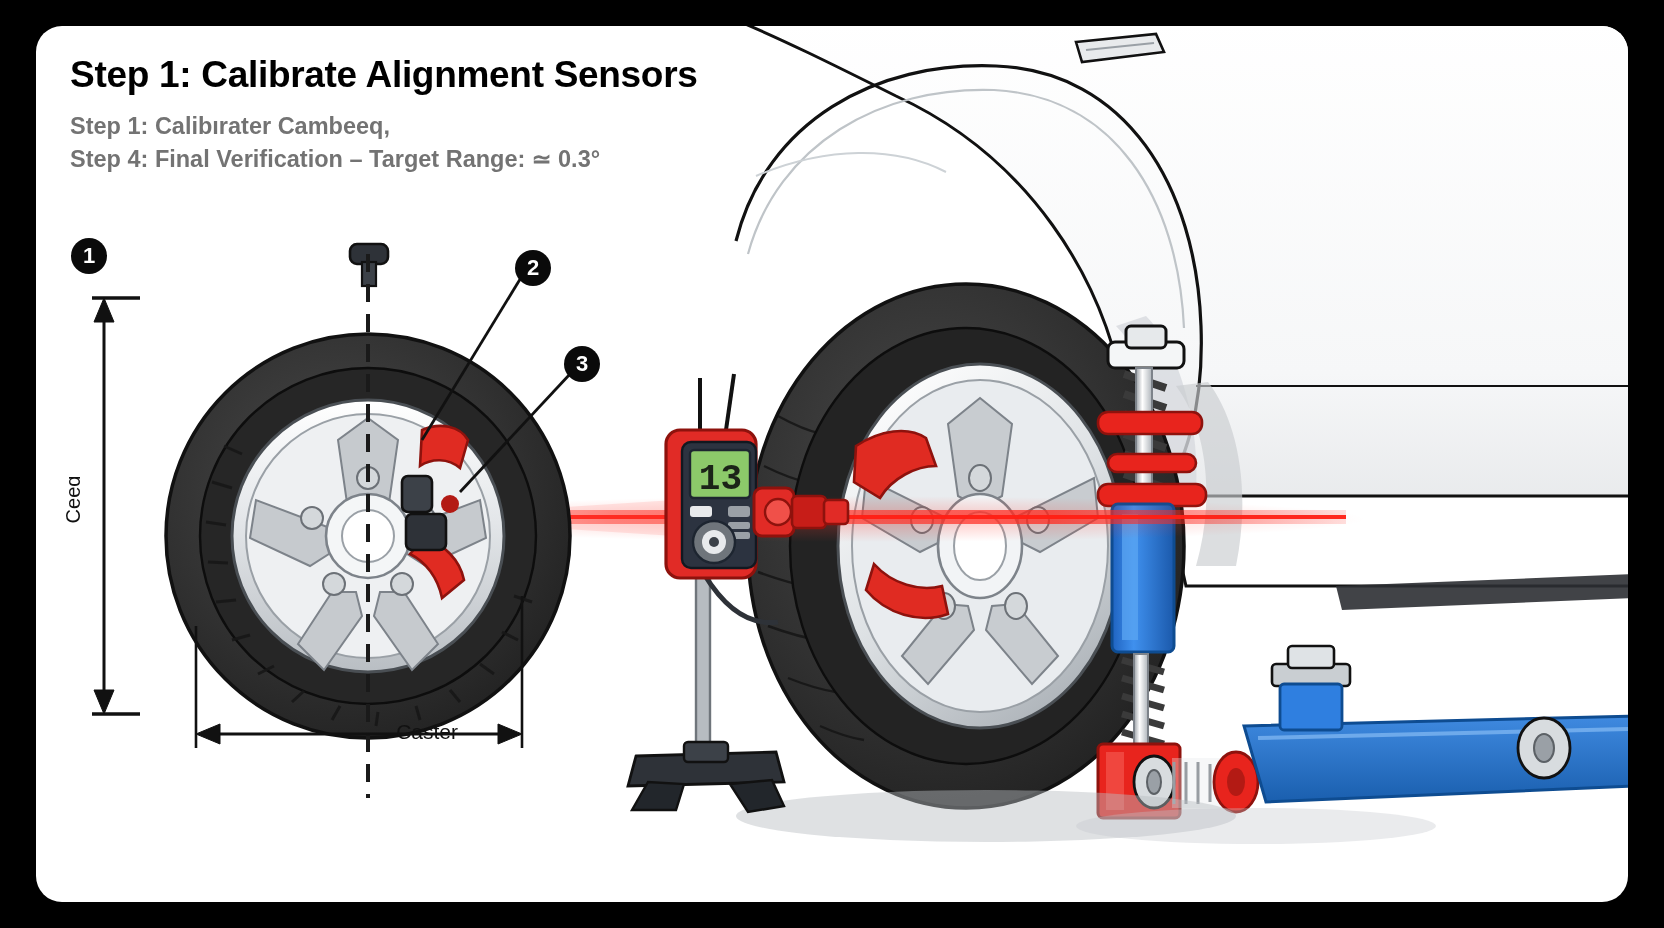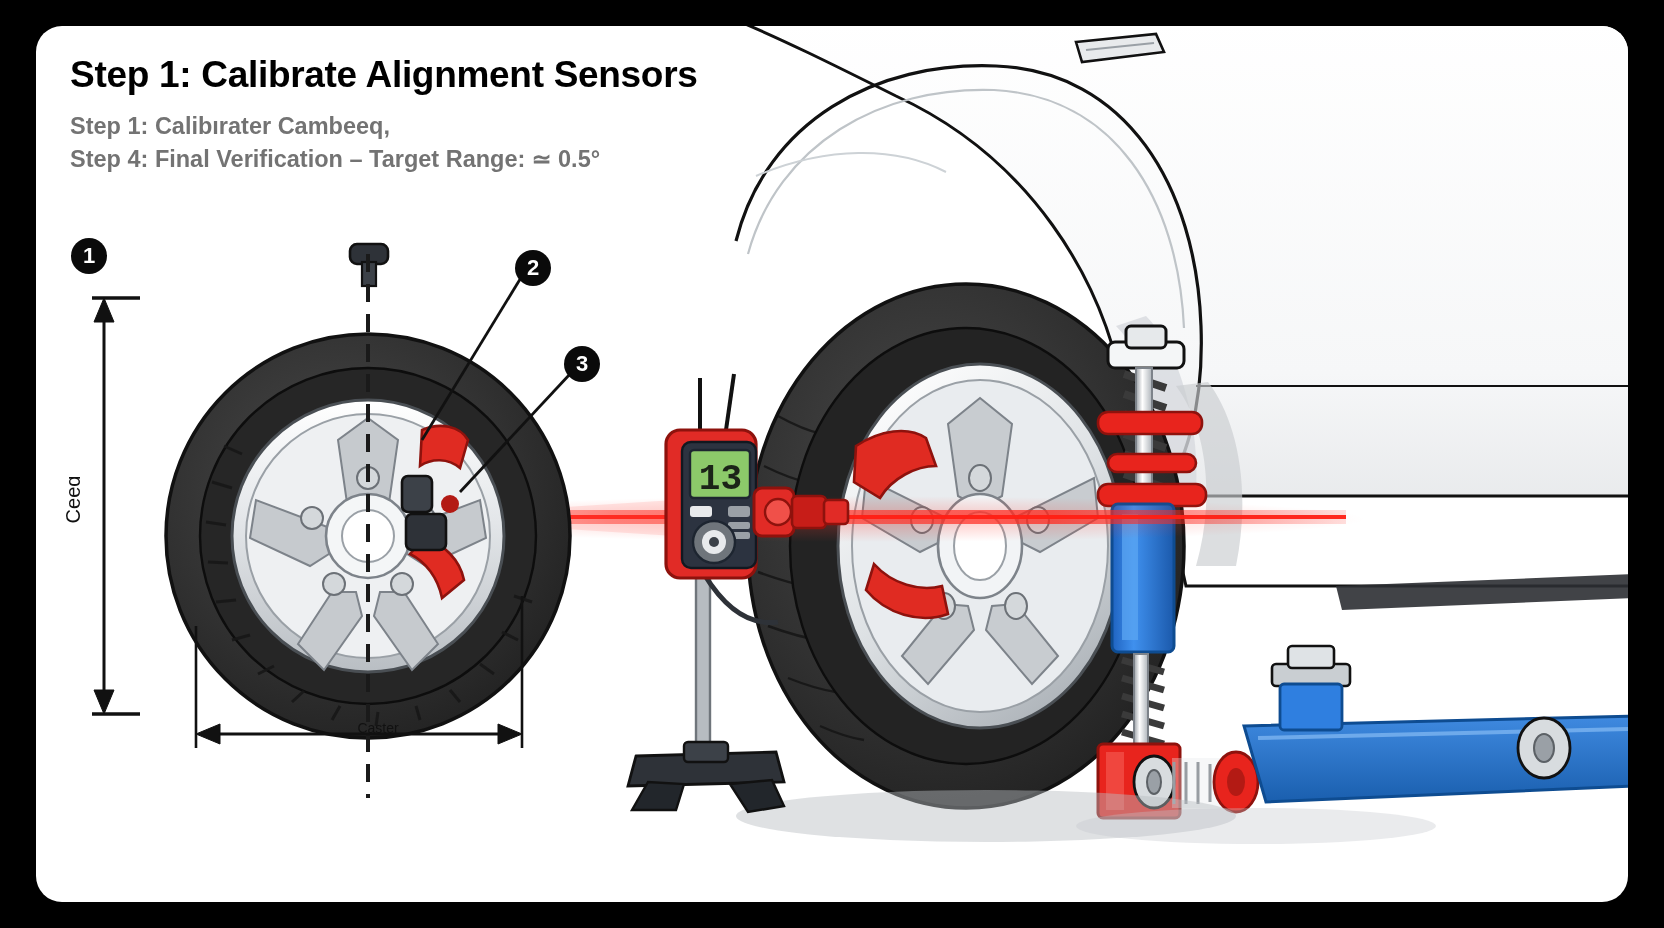--- a/index.html
+++ b/index.html
@@ -85,22 +85,22 @@
     color: #111111;
     transform: rotate(-90deg);
     transform-origin: center;
     white-space: nowrap;
   }
   #label-caster {
     position: absolute;
     left: 262px;
     top: 694px;
     width: 160px;
-    text-align: center;
-    font-size: 14px;
+    text-align: right;
+    font-size: 21px;
     color: #111111;
     white-space: nowrap;
   }
 
   
   .layer {
     position: absolute;
     left: 0;
     top: 0;
     width: 1592px;
@@ -426,21 +426,21 @@
       <g stroke="#111111" fill="none">
         <path d="M 486 250 L 386 414" stroke-width="2.8"></path>
         <path d="M 534 348 L 424 466" stroke-width="2.8"></path>
       </g>
     </svg>
 
     <div id="title">Step 1: Calibrate Alignment Sensors</div>
 
     <div id="subtitle-block">
       <span class="sub-line">Step 1: Calibırater Cambeeq,</span>
-      <span class="sub-line">Step  4: Final Verification – Target Range: ≃ 0.5°</span>
+      <span class="sub-line">Step  4: Final Verification – Target Range: ≃ 0.3°</span>
     </div>
 
     <div class="badge" id="badge-1">1</div>
     <div class="badge" id="badge-2">2</div>
     <div class="badge" id="badge-3">3</div>
 
     <div id="label-camber">Ceeɑ</div>
     <div id="label-caster">Caster</div>
 
   </div>

